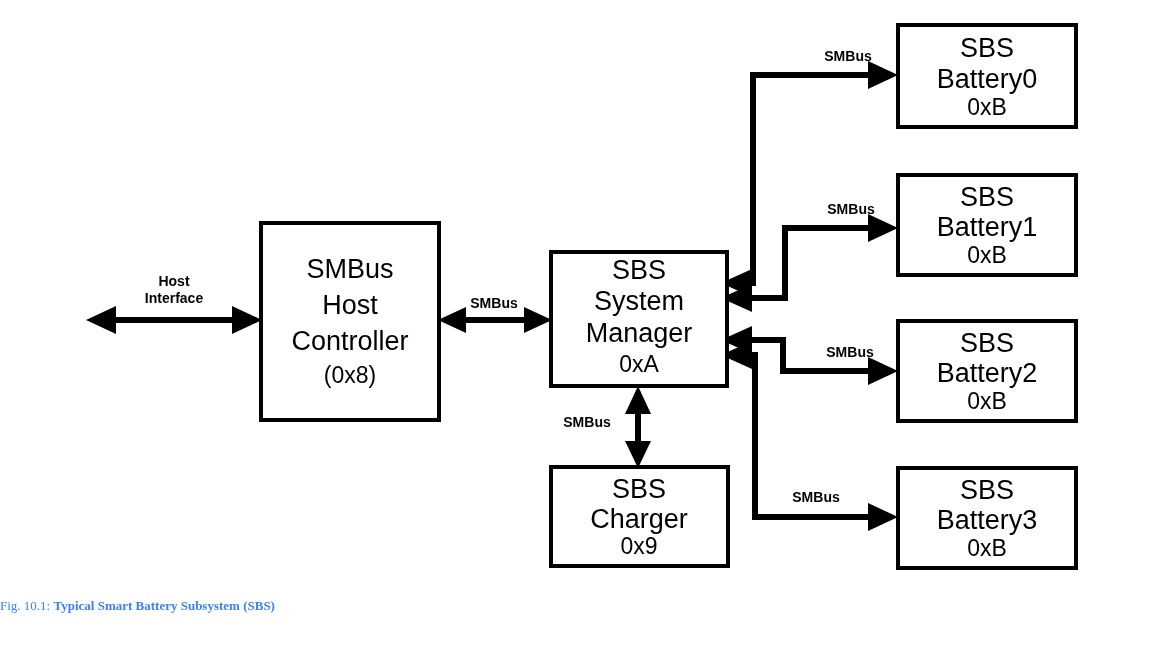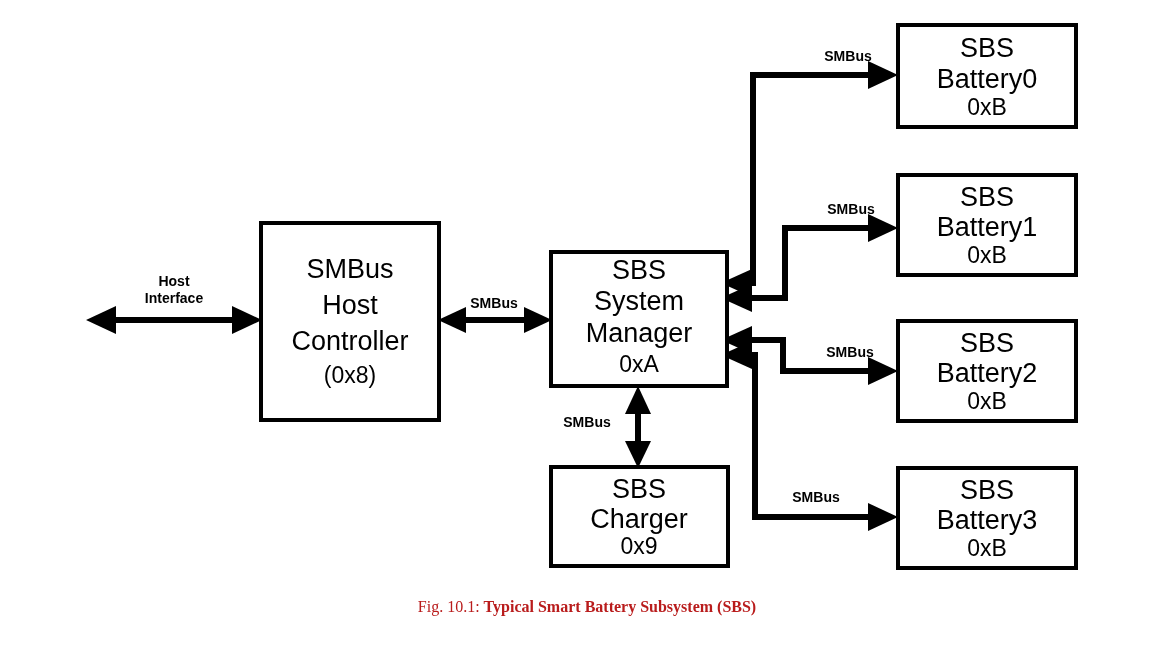--- a/index.html
+++ b/index.html
@@ -56,24 +56,24 @@
     font-weight: bold;
     fill: #000000;
     text-anchor: middle;
     dominant-baseline: middle;
   }
   .caption-wrap {
     position: absolute;
     left: 0;
     top: 598px;
     width: 1174px;
-    text-align: center;
+    text-align: left;
     font-family: "Liberation Serif", serif;
-    font-size: 16px;
-    color: #b91c1c;
+    font-size: 13px;
+    color: #3b82f6;
   }
   .caption-label { font-weight: normal; }
   .caption-title { font-weight: bold; }
 </style>
 </head>
 <body>
 
 <div id="figure">
   <svg width="1174" height="667" viewBox="0 0 1174 667" xmlns="http://www.w3.org/2000/svg">
 

